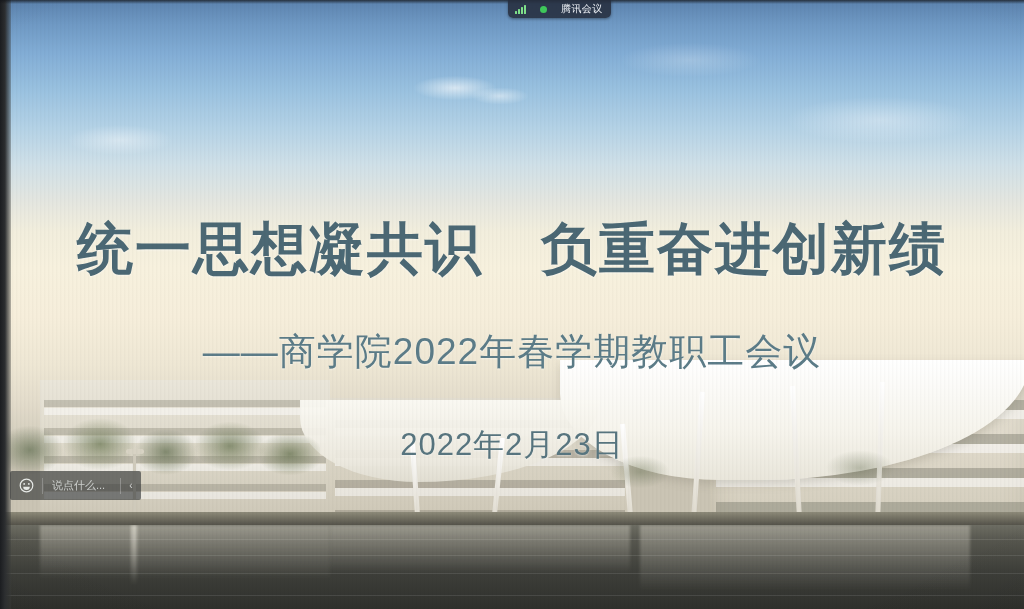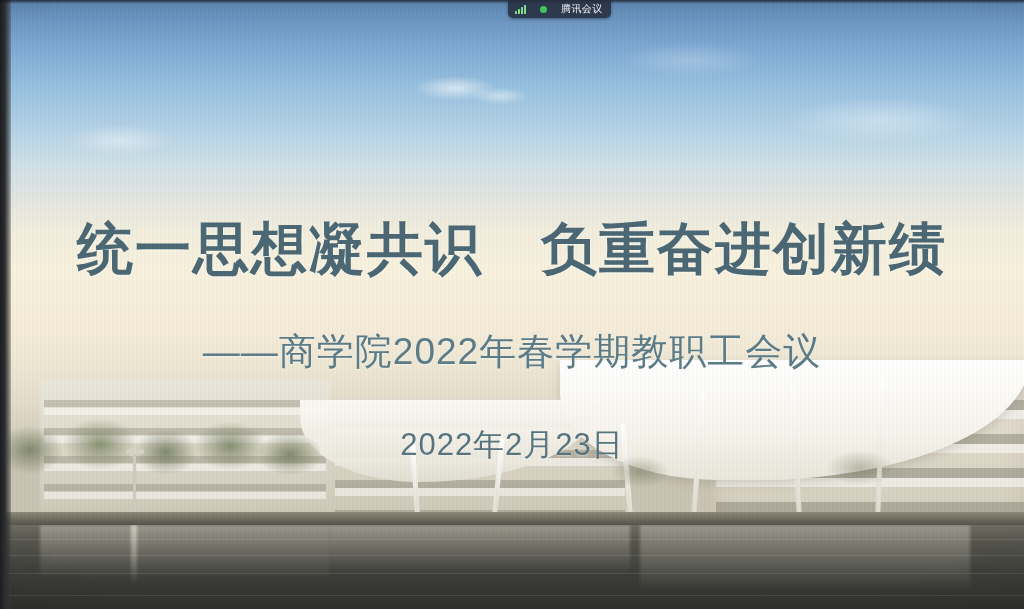--- a/index.html
+++ b/index.html
@@ -329,14 +329,28 @@
     <span id="signal-icon">
       <i></i>
         <i></i>
         <i></i>
         <i></i>
     </span>
     <span id="status-dot"></span>
     <span id="meeting-label">腾讯会议</span>
   </div>
 
+  <div id="chat-bar">
+    <span id="emoji-button">
+      <svg width="15" height="15" viewBox="0 0 20 20" aria-hidden="true">
+        <circle cx="10" cy="10" r="8.4" fill="none" stroke="#e6e9e6" stroke-width="1.6"></circle>
+        <circle cx="6.9" cy="7.9" r="1.25" fill="#e6e9e6"></circle>
+        <circle cx="13.1" cy="7.9" r="1.25" fill="#e6e9e6"></circle>
+        <path d="M5.6 11.6 H14.4 A4.4 4.4 0 0 1 5.6 11.6 Z" fill="#e6e9e6"></path>
+      </svg>
+    </span>
+    <span id="chat-divider"></span>
+    <span id="chat-placeholder">说点什么...</span>
+    <span id="chat-divider2"></span>
+    <span id="chat-collapse">‹</span>
+  </div>
 
 </div>
 
 </body></html>

